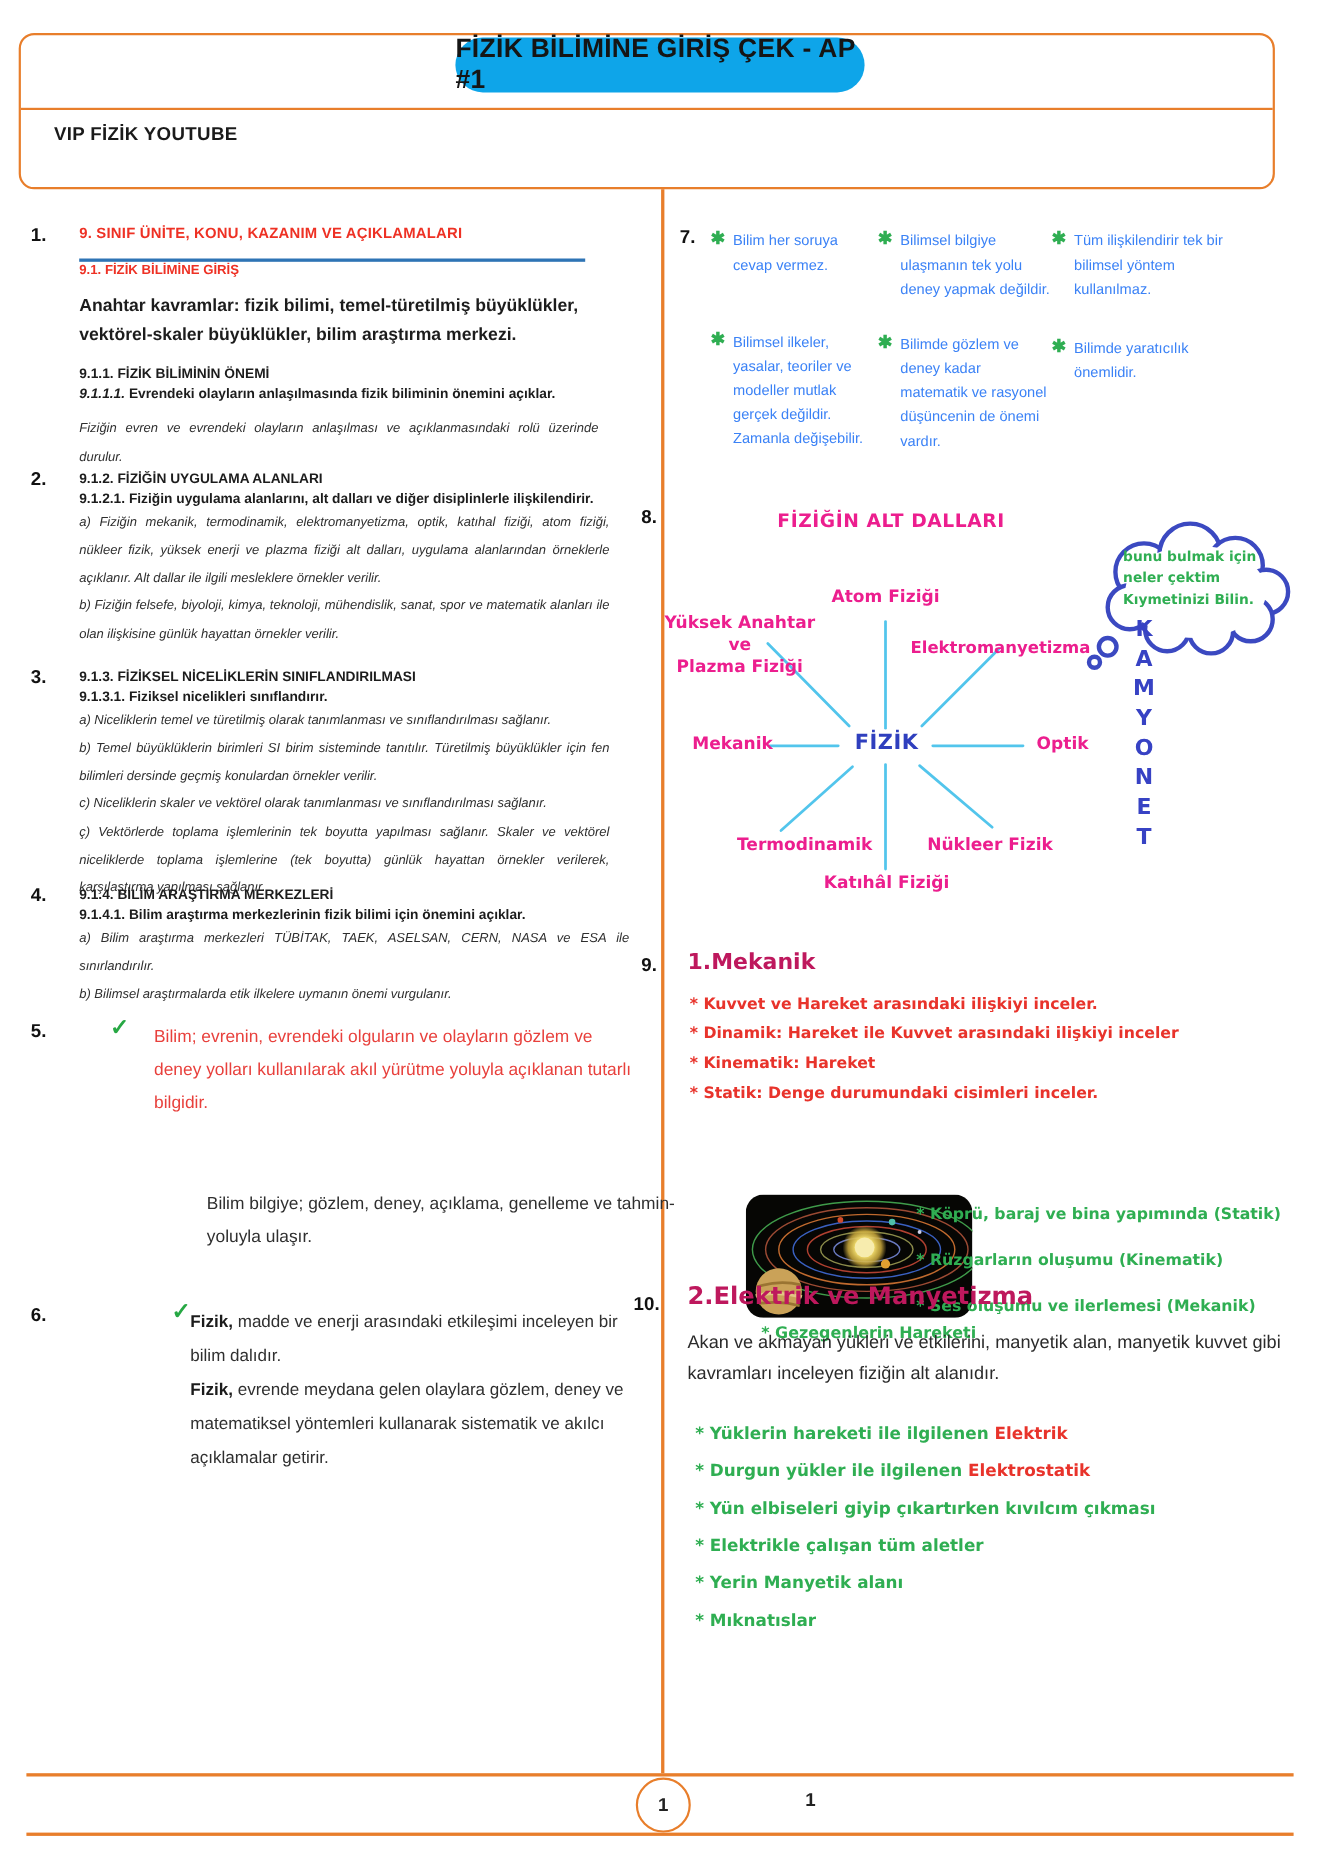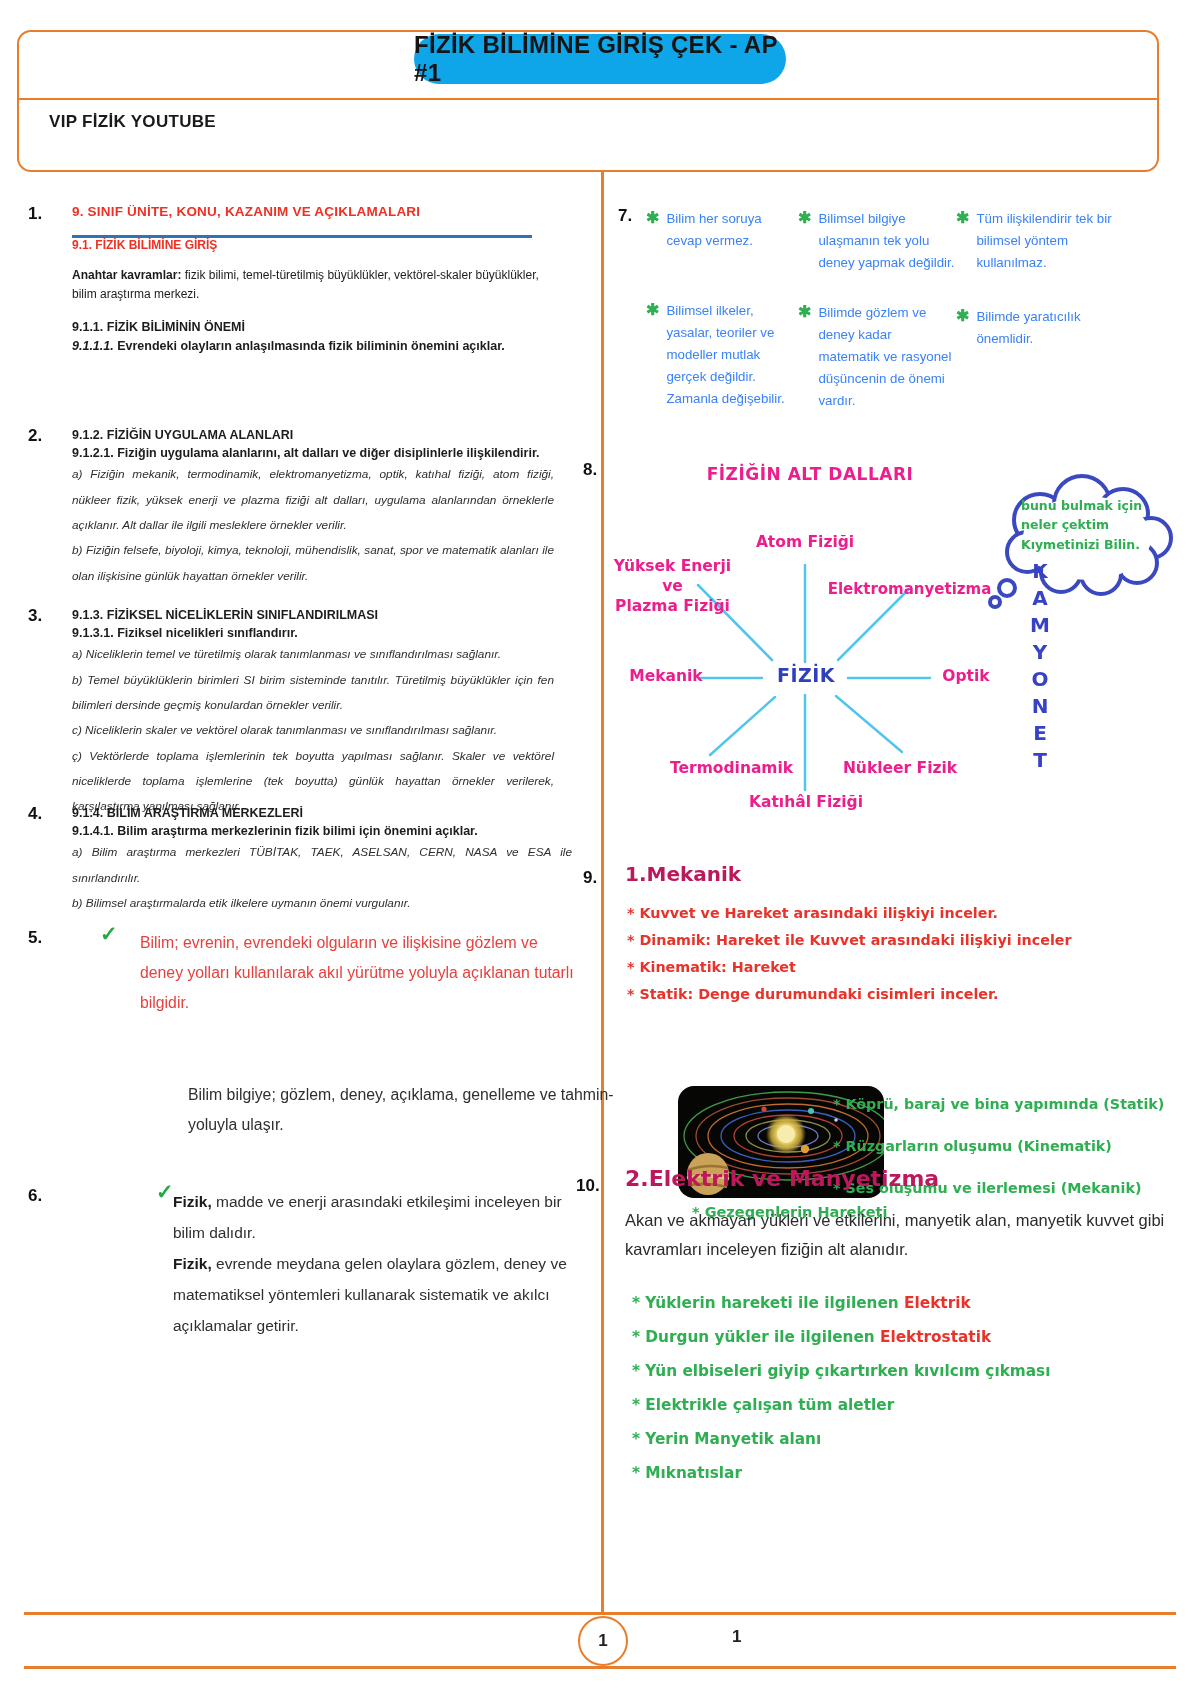--- a/index.html
+++ b/index.html
@@ -12,21 +12,21 @@
   .pill{background:#0ea5e9;border-radius:26px;display:flex;align-items:center;justify-content:center;
         font-weight:bold;font-size:24px;color:#151515;letter-spacing:.3px;}
   .vip{font-weight:bold;font-size:17px;color:#1a1a1a;letter-spacing:.3px;}
   
   .num{font-weight:bold;font-size:17px;color:#111;}
   .red-title{color:#ee3124;font-weight:bold;font-size:13.5px;letter-spacing:.2px;}
   .blue-rule{background:#2e74b5;height:3px;}
   .red-sub{color:#ee3124;font-weight:bold;font-size:12px;margin-top:26px;}
   .doc p{margin:0;}
   .bold-h{font-weight:bold;font-size:12.5px;color:#1c1c1c;line-height:1.45;}
-  .body-sm{font-size:12px;color:#1c1c1c;line-height:1.6;}
+  .body-sm{font-size:16px;color:#1c1c1c;line-height:1.6;font-weight:bold;}
   .itl{font-style:italic;font-size:11.8px;color:#2e2e2e;line-height:2.15;text-align:justify;margin-top:9px;}
   .check{color:#27a844;font-size:21px;font-weight:bold;}
   .red-para{color:#e8403c;font-size:15.8px;line-height:1.9;}
   .blk-para{color:#2f2f2f;font-size:15.8px;line-height:1.9;}
   .s6-t{color:#2f2f2f;font-size:15.5px;line-height:2.0;}
   .s6-t b{color:#1b1b1b;}
   
   .star-b{display:flex;align-items:flex-start;}
   .star-g{color:#2fae52;font-size:16px;line-height:1.2;margin-right:7px;font-weight:bold;}
   .star-t{font-size:13.3px;line-height:1.65;color:#3b82f6;}
@@ -65,20 +65,21 @@
   <div class="abs v-line" style="left:601px;top:172px;height:1440px;"></div>
 
   <div class="abs num" style="left:28px;top:204px;">1.</div>
   <div class="abs" style="left:72px;top:204px;width:472px;">
     <p class="red-title">9. SINIF ÜNİTE, KONU, KAZANIM VE AÇIKLAMALARI</p>
     <div class="blue-rule" style="width:460px;margin-top:16px;"></div>
     <p class="red-sub">9.1. FİZİK BİLİMİNE GİRİŞ</p>
     <p class="body-sm" style="margin-top:14px;"><b>Anahtar kavramlar:</b><span> fizik bilimi, temel-türetilmiş büyüklükler, vektörel-skaler büyüklükler, bilim araştırma merkezi.</span></p>
     <p class="bold-h" style="margin-top:14px;">9.1.1. FİZİK BİLİMİNİN ÖNEMİ</p>
     <p class="bold-h"><i>9.1.1.1.</i><span> Evrendeki olayların anlaşılmasında fizik biliminin önemini açıklar.</span></p>
+    <p class="itl" style="margin-top:10px;">Fiziğin evren ve evrendeki olayların anlaşılması ve açıklanmasındaki rolü üzerinde durulur.</p>
   </div>
 
   <div class="abs num" style="left:28px;top:426px;">2.</div>
   <div class="abs" style="left:72px;top:426px;width:482px;">
     <p class="bold-h">9.1.2. FİZİĞİN UYGULAMA ALANLARI</p>
     <p class="bold-h">9.1.2.1. Fiziğin uygulama alanlarını, alt dalları ve diğer disiplinlerle ilişkilendirir.</p>
     <p class="itl">a) Fiziğin mekanik, termodinamik, elektromanyetizma, optik, katıhal fiziği, atom fiziği, nükleer fizik, yüksek enerji ve plazma fiziği alt dalları, uygulama alanlarından örneklerle açıklanır. Alt dallar ile ilgili mesleklere örnekler verilir.</p>
     <p class="itl">b) Fiziğin felsefe, biyoloji, kimya, teknoloji, mühendislik, sanat, spor ve matematik alanları ile olan ilişkisine günlük hayattan örnekler verilir.</p>
   </div>
 
@@ -95,21 +96,21 @@
   <div class="abs num" style="left:28px;top:804px;">4.</div>
   <div class="abs" style="left:72px;top:804px;width:500px;">
     <p class="bold-h">9.1.4. BİLİM ARAŞTIRMA MERKEZLERİ</p>
     <p class="bold-h">9.1.4.1. Bilim araştırma merkezlerinin fizik bilimi için önemini açıklar.</p>
     <p class="itl">a) Bilim araştırma merkezleri TÜBİTAK, TAEK, ASELSAN, CERN, NASA ve ESA ile sınırlandırılır.</p>
     <p class="itl">b) Bilimsel araştırmalarda etik ilkelere uymanın önemi vurgulanır.</p>
   </div>
 
   <div class="abs num" style="left:28px;top:928px;">5.</div>
   <div class="abs check" style="left:100px;top:922px;">✓</div>
-  <div class="abs red-para" style="left:140px;top:928px;width:445px;">Bilim; evrenin, evrendeki olguların ve ilişkisine gözlem ve deney yolları kullanılarak akıl yürütme yoluyla açıklanan tutarlı bilgidir.</div>
+  <div class="abs red-para" style="left:140px;top:928px;width:445px;">Bilim; evrenin, evrendeki olguların ve olayların gözlem ve deney yolları kullanılarak akıl yürütme yoluyla açıklanan tutarlı bilgidir.</div>
   <div class="abs blk-para" style="left:140px;top:1080px;width:445px;margin-left:48px;">Bilim bilgiye; gözlem, deney, açıklama, genelleme ve tahmin- yoluyla ulaşır.</div>
 
   <div class="abs num" style="left:28px;top:1186px;">6.</div>
   <div class="abs check" style="left:156px;top:1180px;">✓</div>
   <div class="abs" style="left:173px;top:1186px;width:405px;">
     <p class="s6-t"><b>Fizik,</b><span> madde ve enerji arasındaki etkileşimi inceleyen bir bilim dalıdır.</span></p>
     <p class="s6-t"><b>Fizik,</b><span> evrende meydana gelen olaylara gözlem, deney ve matematiksel yöntemleri kullanarak sistematik ve akılcı açıklamalar getirir.</span></p>
   </div>
 
   <div class="abs num" style="left:618px;top:206px;">7.</div>
@@ -169,21 +170,21 @@
       <line x1="95" y1="138" x2="157" y2="138"></line>
       <line x1="243" y1="138" x2="325" y2="138"></line>
       <line x1="167" y1="120" x2="93" y2="45"></line>
       <line x1="233" y1="120" x2="303" y2="50"></line>
       <line x1="170" y1="157" x2="105" y2="215"></line>
       <line x1="231" y1="156" x2="297" y2="212"></line>
     </g>
   </svg>
 
   <div class="abs comic mag dia-label" style="left:730px;top:532px;width:150px;">Atom Fiziği</div>
-  <div class="abs comic mag dia-label pre" style="left:600px;top:556px;width:145px;">Yüksek Enerji
+  <div class="abs comic mag dia-label pre" style="left:600px;top:556px;width:145px;">Yüksek Anahtar
 ve
 Plazma Fiziği</div>
   <div class="abs comic mag dia-label" style="left:822px;top:580px;width:175px;font-size:15px;">Elektromanyetizma</div>
   <div class="abs comic mag dia-label" style="left:628px;top:666px;width:76px;">Mekanik</div>
   <div class="abs comic mag dia-label" style="left:936px;top:666px;width:60px;">Optik</div>
   <div class="abs comic mag dia-label" style="left:670px;top:758px;width:120px;">Termodinamik</div>
   <div class="abs comic mag dia-label" style="left:840px;top:758px;width:120px;">Nükleer Fizik</div>
   <div class="abs comic mag dia-label" style="left:746px;top:792px;width:120px;">Katıhâl Fiziği</div>
   <div class="abs comic fizik-c" style="left:766px;top:664px;width:80px;text-align:center;">FİZİK</div>
   <div class="abs comic kam" style="left:1025px;top:558px;width:30px;">K

